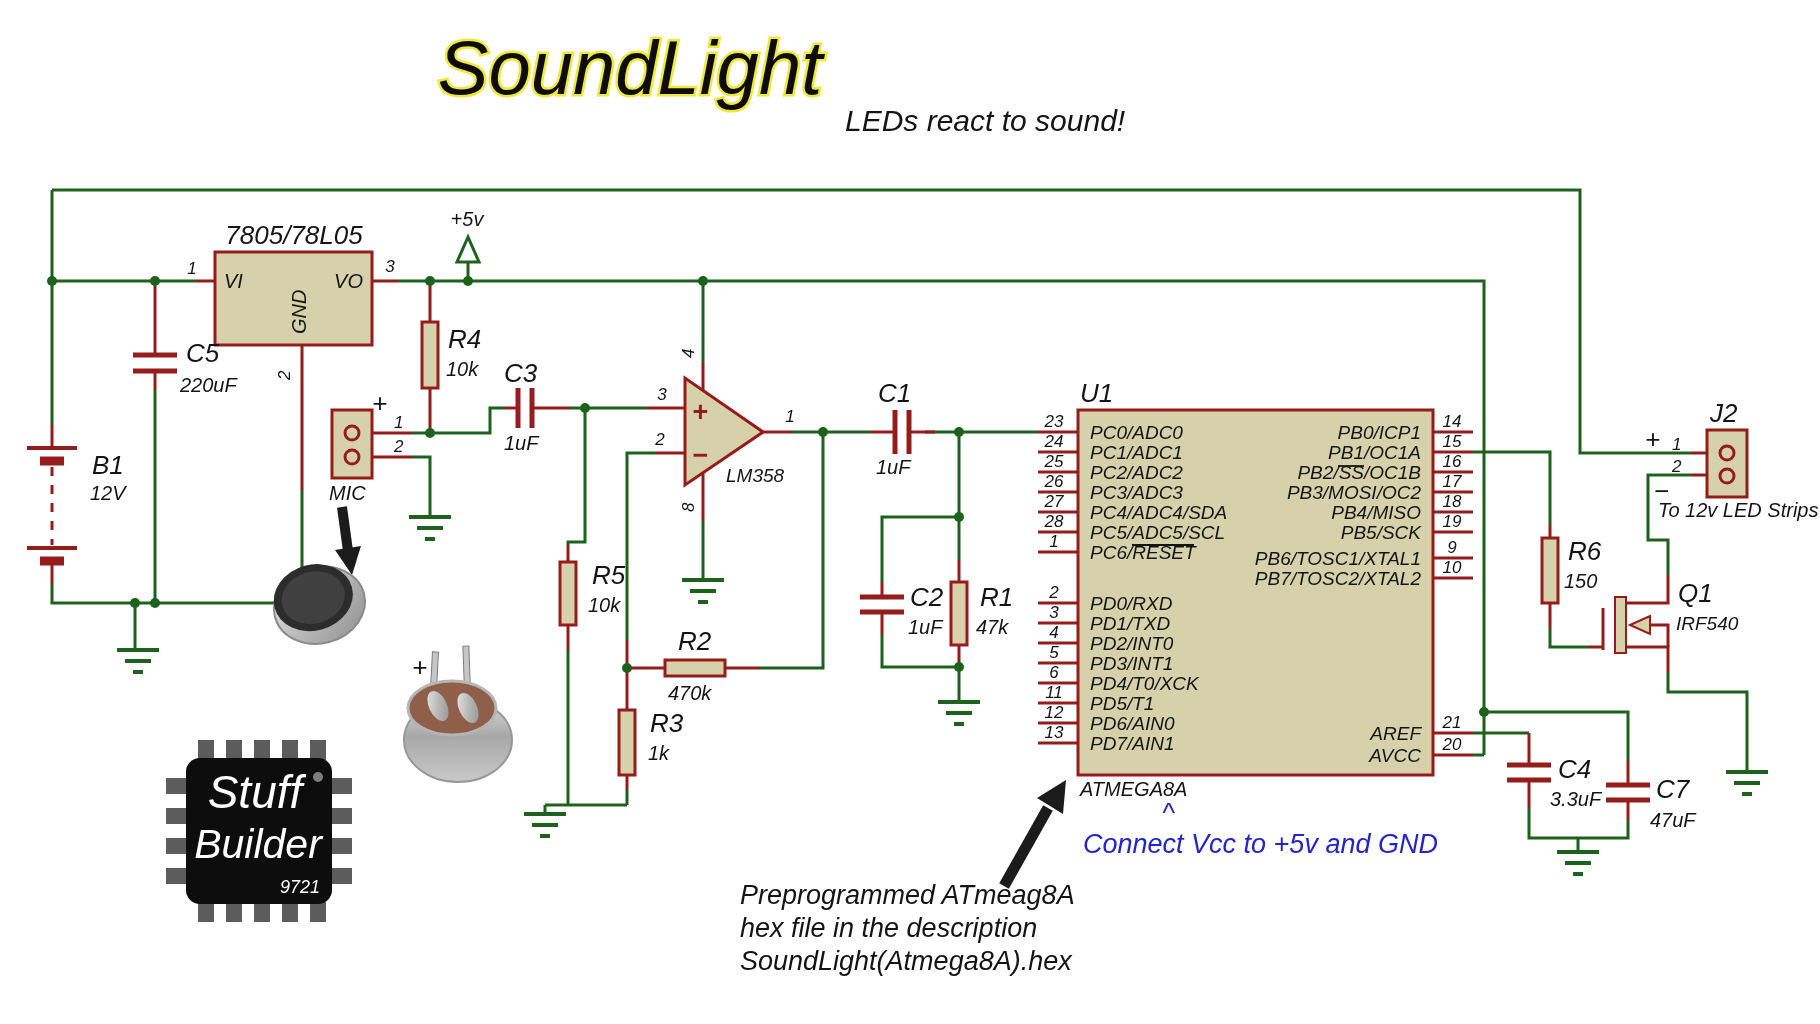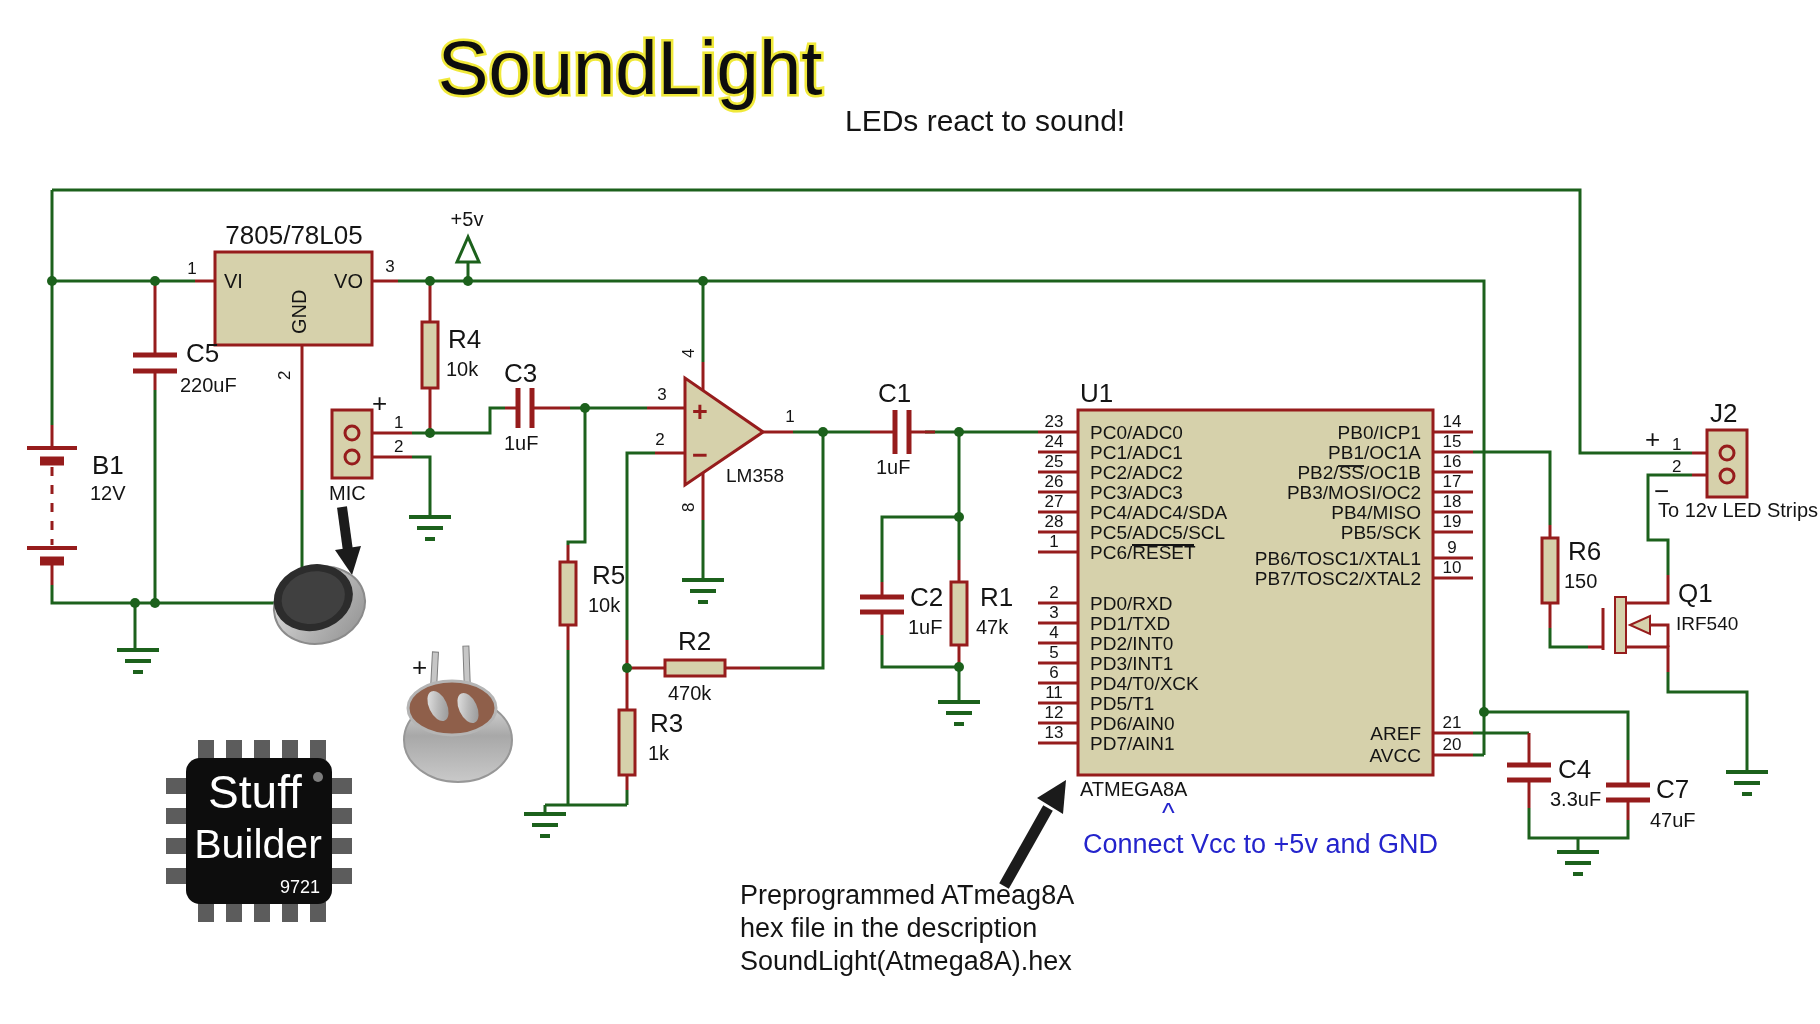--- a/index.html
+++ b/index.html
@@ -1,16 +1,16 @@
 <!DOCTYPE html>
 <html><head>
 <meta charset="utf-8">
 <style>
   html,body{margin:0;padding:0;background:#888;}
-  #stage{position:relative;width:1820px;height:1024px;background:#ffffff;overflow:hidden;}
+  #stage{position:relative;width:1820px;height:1024px;background:#ffffff;overflow:hidden;font-style:italic;}
   svg{display:block;}
   text{font-family:"Liberation Sans",sans-serif;fill:#141414;}
   .wg{stroke:#1c611c;stroke-width:3;fill:none;}
   .wg4{stroke:#1c611c;stroke-width:4;fill:none;}
   .wr{stroke:#961c1c;stroke-width:3;fill:none;}
   .plate{stroke:#961c1c;stroke-width:5;fill:none;}
   .bplate{stroke:#961c1c;stroke-width:4;fill:none;}
   .bthick{stroke:#961c1c;stroke-width:9;fill:none;}
   .comp{fill:#d6d1ab;stroke:#961c1c;stroke-width:3;}
   .comp2{fill:#d6d1ab;stroke:#961c1c;stroke-width:2;}

